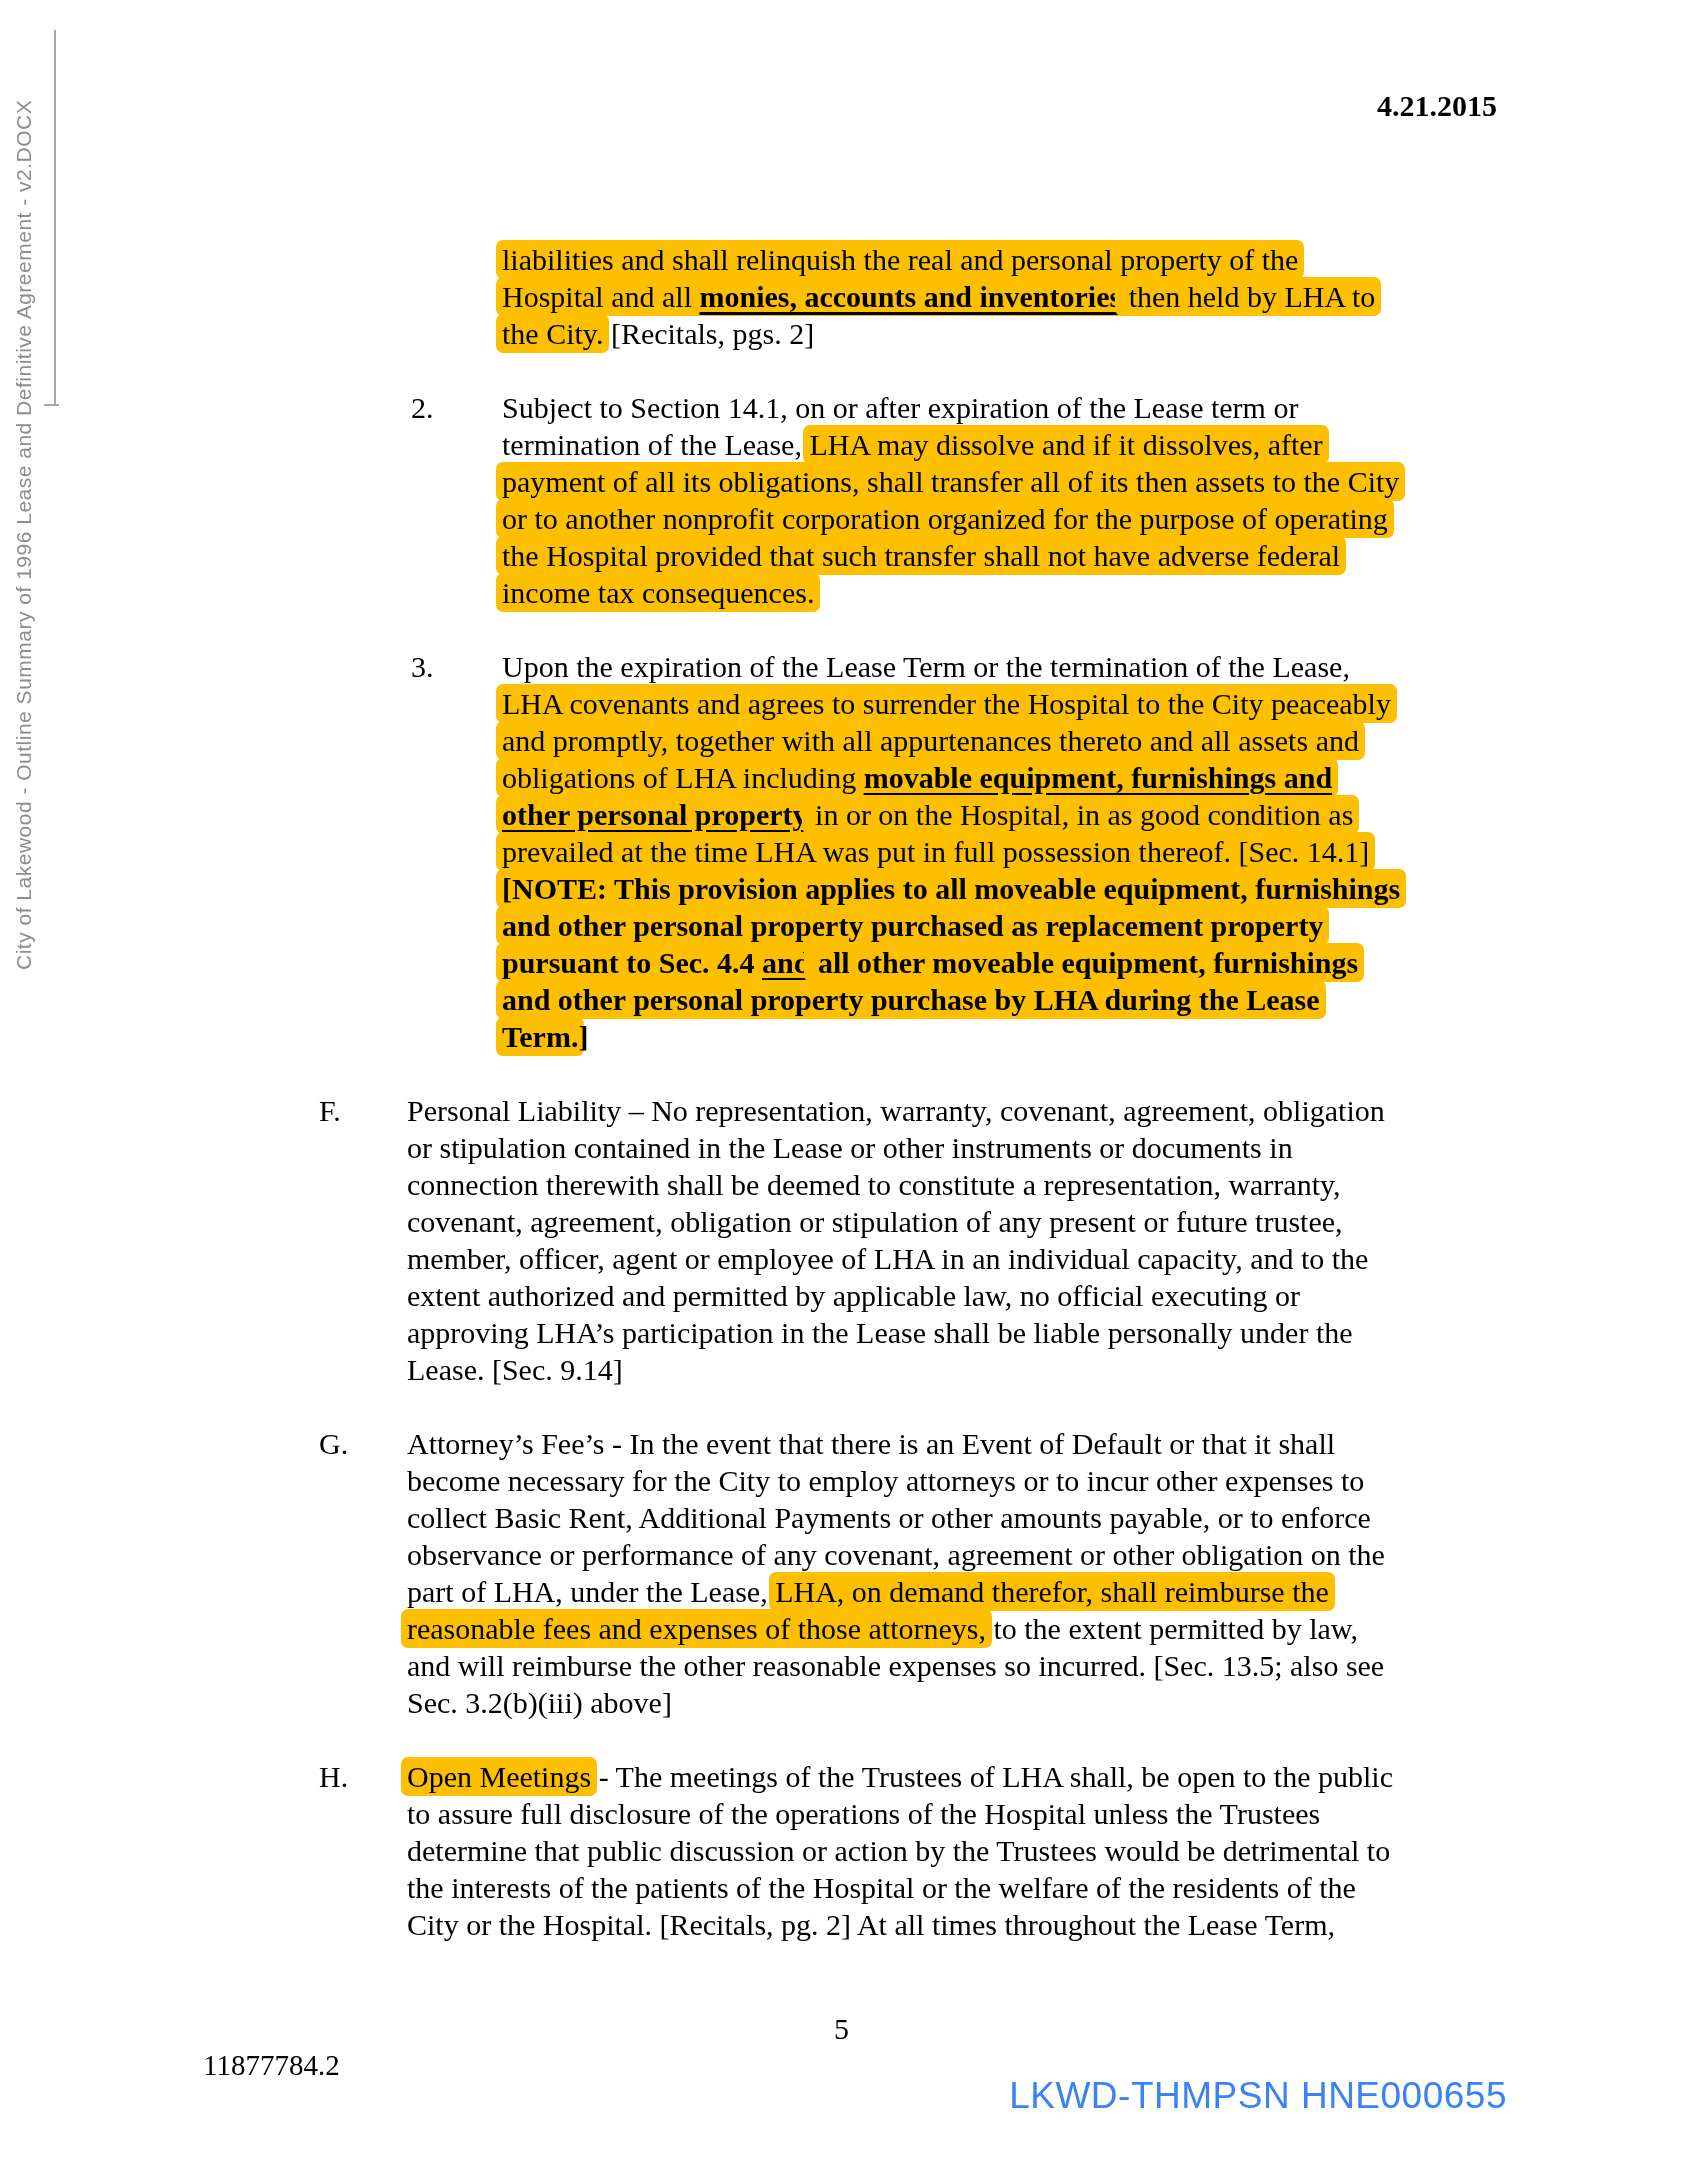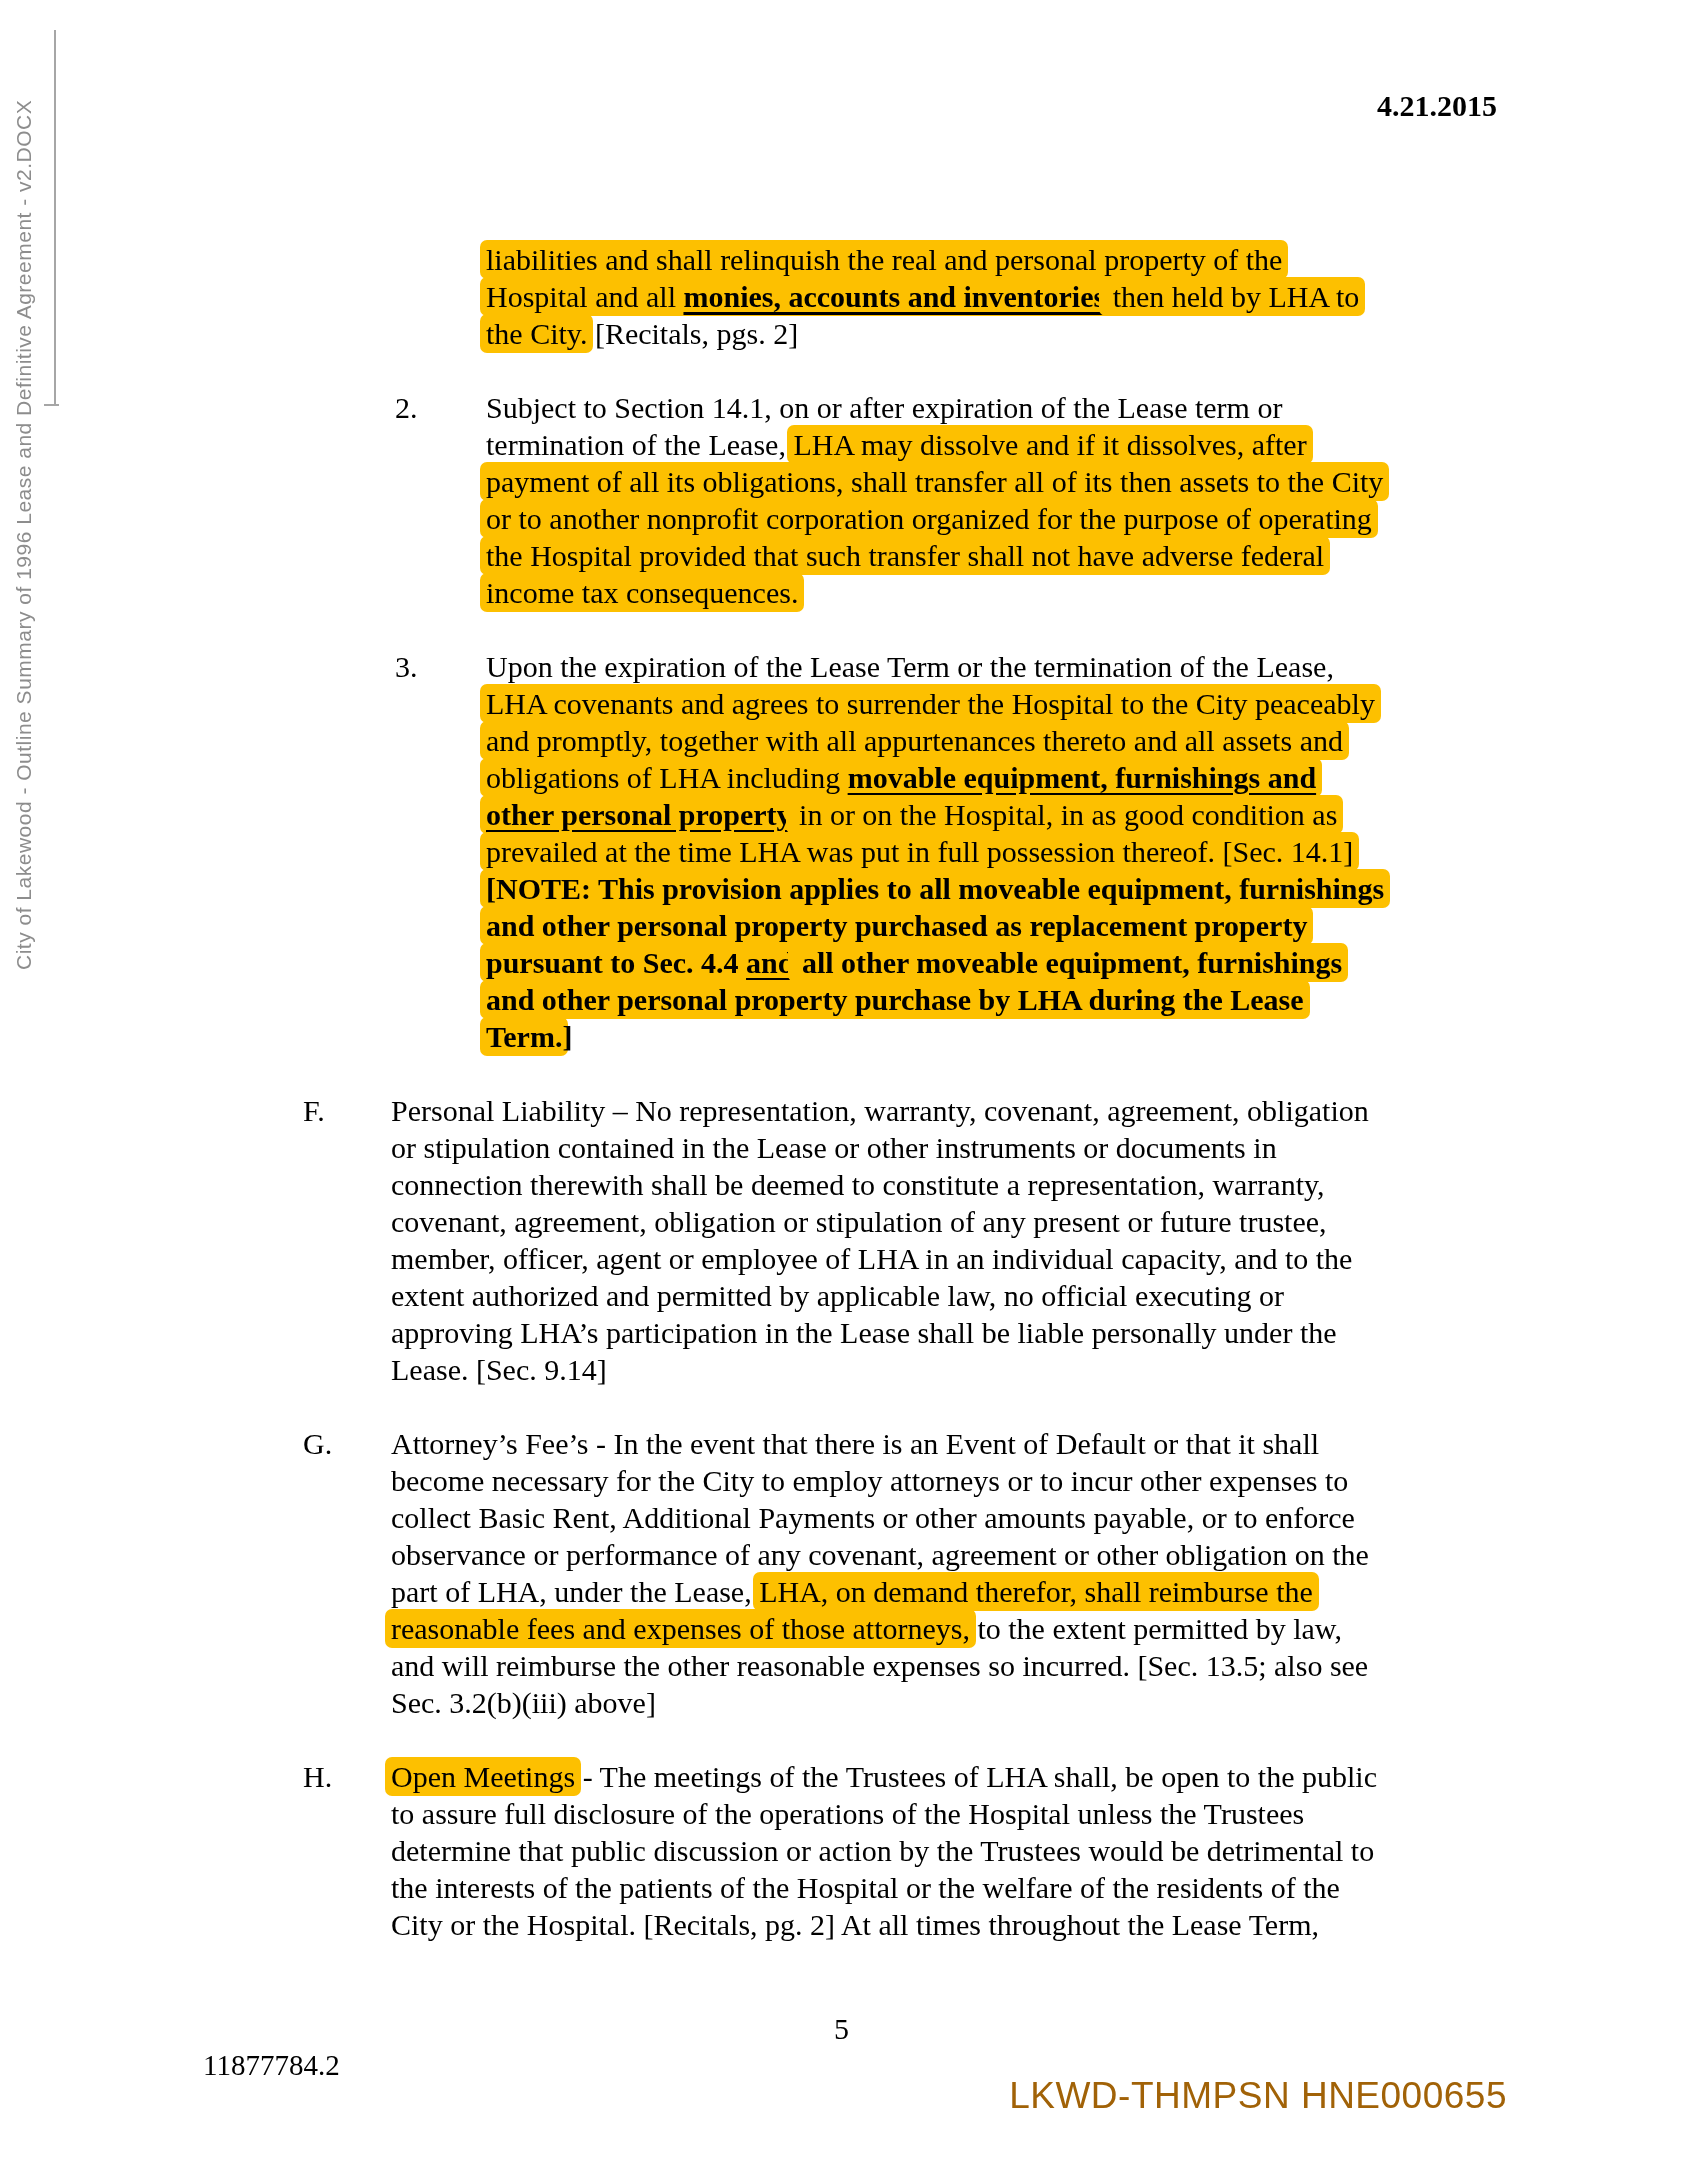--- a/index.html
+++ b/index.html
@@ -24,21 +24,21 @@
 
   .header {
     position:absolute; top:87px; right:186px;
     text-align:right; font-weight:bold; font-size:30px; line-height:37px;
   }
 
   .content {
     position:absolute; left:303px; top:241px; width:1198px;
     font-size:30px; line-height:37px;
   }
-  .para { display:flex; margin-bottom:37px; }
+  .para { display:flex; margin-bottom:37px;margin-left:16px; }
   .marker { flex:none; }
   .para.cont   .marker { width:183px; }
   .para.num    .marker { width:91px; margin-left:92px; }
   .para.letter .marker { width:88px; }
   .ptext { white-space:nowrap; }
 
   .run.hl {
     background:#FDC000;
     padding:3px 6px; margin:0 -6px;
     border-radius:7px;
@@ -53,21 +53,21 @@
   .page-number {
     position:absolute; top:2012px; left:0; width:1683px;
     text-align:center; font-size:30px;
   }
   .doc-number {
     position:absolute; top:2049px; left:203px; font-size:29px;text-align:right;
   }
   .bates-number {
     position:absolute; top:2075px; right:176px;
     font-family:"Liberation Sans", sans-serif;
-    font-size:37px; color:#a16207; letter-spacing:0.5px;
+    font-size:37px; color:#3b82f6; letter-spacing:0.5px;
   }
 </style>
 </head>
 <body>
 
 <div class="sidebar-label">City of Lakewood - Outline Summary of 1996 Lease and Definitive Agreement - v2.DOCX</div>
 
 <div class="margin-line"></div>
 <div class="margin-tick"></div>
 

